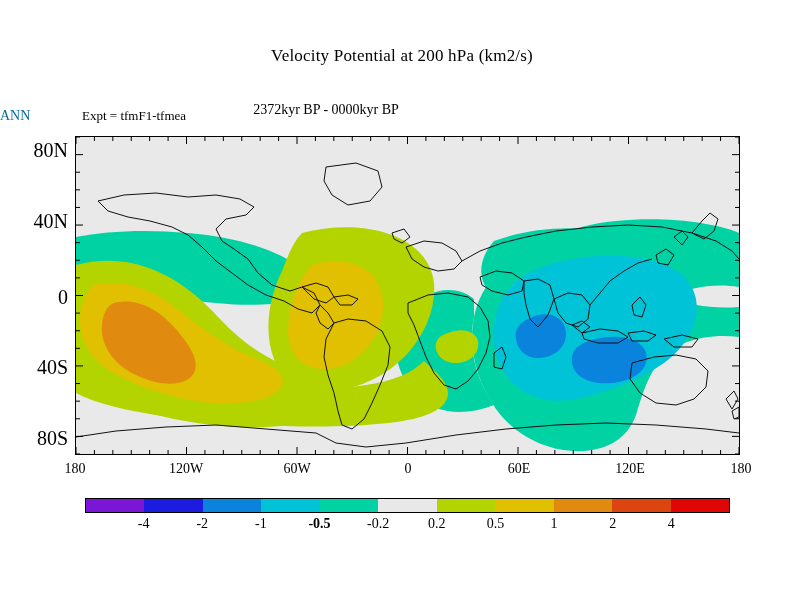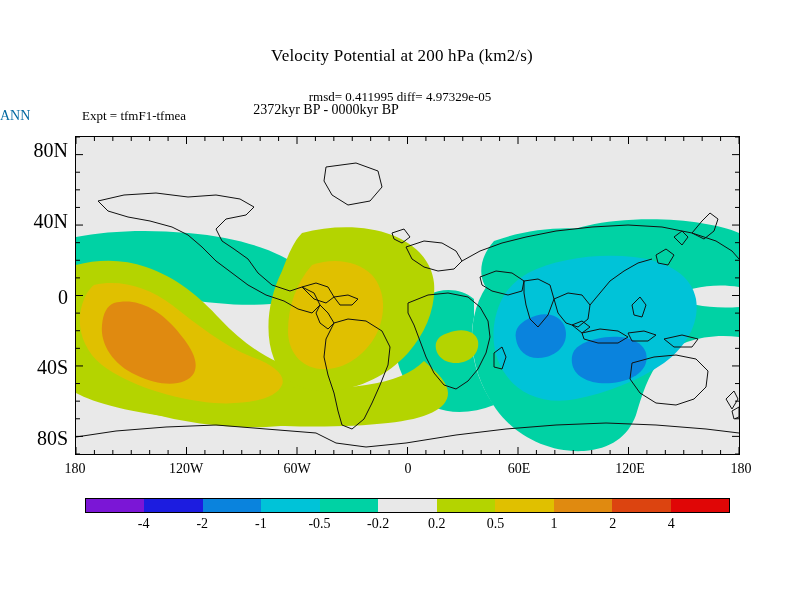--- a/index.html
+++ b/index.html
@@ -55,21 +55,20 @@
   .cbtick{
     position:absolute;top:516px;width:46px;text-align:center;font-size:14px;color:#000;
   }
 </style>
 </head>
 <body>
 
 <div id="fig">
 
   <div class="title">Velocity Potential at 200 hPa (km2/s)</div>
-  <div class="subtitle">rmsd= 0.411995 diff= 4.97329e-05</div>
   <div class="period">2372kyr BP - 0000kyr BP</div>
   <div class="expt">Expt = tfmF1-tfmea</div>
   <div class="season">ANN</div>
 
   <div class="ylab" style="top:139px">80N</div>
   <div class="ylab" style="top:210px">40N</div>
   <div class="ylab" style="top:286px">0</div>
   <div class="ylab" style="top:356px">40S</div>
   <div class="ylab" style="top:427px">80S</div>
 
@@ -346,21 +345,21 @@
       <div title="0.2 to 0.5" style="background: rgb(180, 212, 0);"></div>
       <div title="0.5 to 1" style="background: rgb(224, 192, 0);"></div>
       <div title="1 to 2" style="background: rgb(224, 138, 16);"></div>
       <div title="2 to 4" style="background: rgb(220, 68, 16);"></div>
       <div title="&gt; 4" style="background: rgb(224, 6, 6);"></div>
     </div>
   <div id="cbticks">
       <div class="cbtick" style="left: 120.636px;">-4</div>
       <div class="cbtick" style="left: 179.273px;">-2</div>
       <div class="cbtick" style="left: 237.909px;">-1</div>
-      <div class="cbtick" style="left: 296.545px;">-0.5</div>
+      <div class="cbtick" style="left: 296.545px; font-weight: bold;">-0.5</div>
       <div class="cbtick" style="left: 355.182px;">-0.2</div>
       <div class="cbtick" style="left: 413.818px;">0.2</div>
       <div class="cbtick" style="left: 472.455px;">0.5</div>
       <div class="cbtick" style="left: 531.091px;">1</div>
       <div class="cbtick" style="left: 589.727px;">2</div>
       <div class="cbtick" style="left: 648.364px;">4</div>
     </div>
 
 </div>
 

